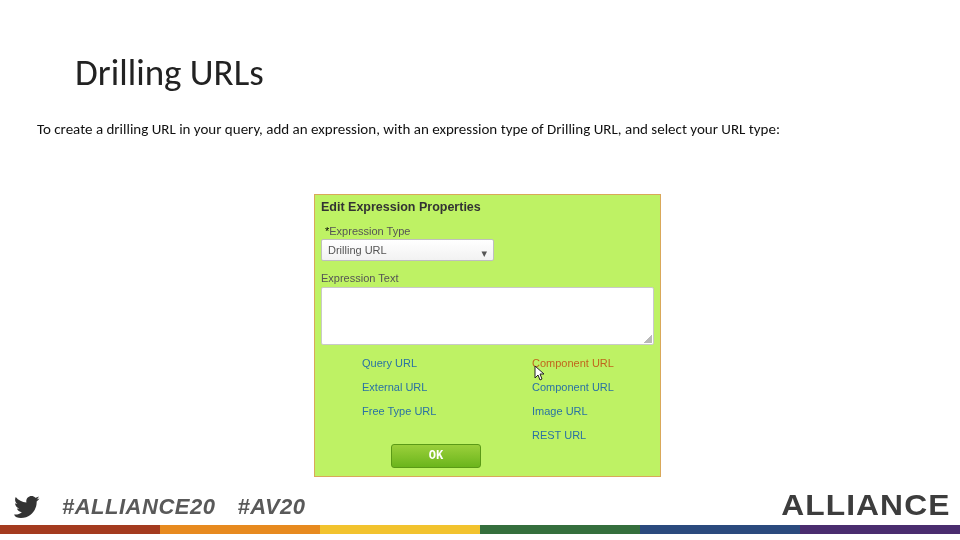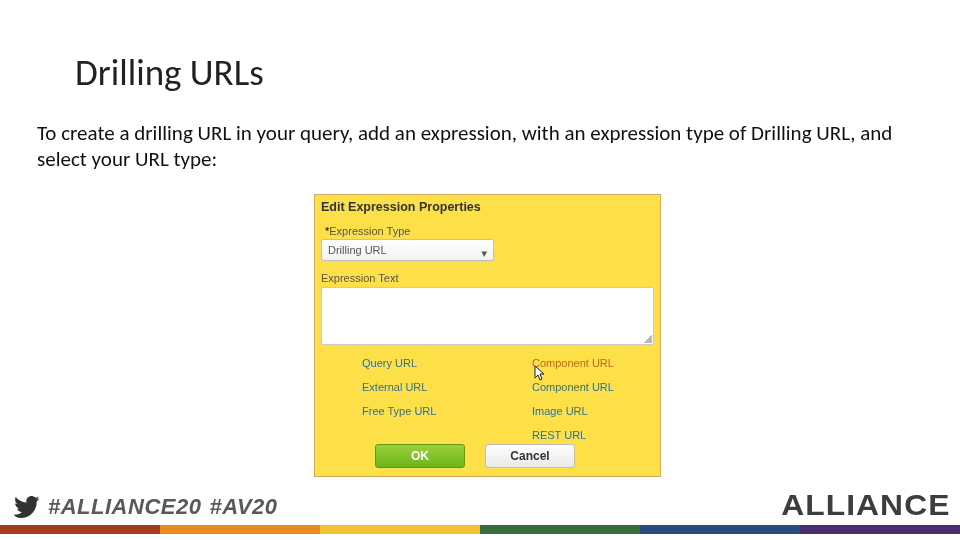--- a/index.html
+++ b/index.html
@@ -1,45 +1,45 @@
 <!DOCTYPE html>
 <html><head>
 <meta charset="utf-8">
 <style>
   * { box-sizing: border-box; margin: 0; padding: 0; }
   html, body { width: 960px; height: 540px; font-family: "Segoe UI", Calibri, Arial, sans-serif; background: #fff; overflow: hidden; }
   .slide { position: relative; width: 960px; height: 540px; }
   .title { position: absolute; left: 66px; top: 50px; font-size: 37px; font-weight: 400; color: #222; margin-left: 9px; }
-  .body-text { position: absolute; left: 37px; top: 120px; width: 870px; font-size: 21px; line-height: 1.25; color: #111; }
-  .panel-wrap { position: absolute; left: 314px; top: 194px; width: 347px; height: 283px; border: 1px solid #d9a85a; background: #fde047; font-family: Arial, Helvetica, sans-serif; font-size: 12px; color: #444; }
+  .body-text { position: absolute; left: 37px; top: 120px; width: 870px; font-size: 15px; line-height: 1.25; color: #111; }
+  .panel-wrap { position: absolute; left: 314px; top: 194px; width: 347px; height: 283px; border: 1px solid #d9a85a; background: #bef264; font-family: Arial, Helvetica, sans-serif; font-size: 12px; color: #444; }
   .panel-title { position: absolute; left: 6px; top: 5px; font-weight: 700; color: #333; font-size: 12.5px; }
   .lbl-star { color: #000; }
   .lbl-type { position: absolute; left: 10px; top: 30px; font-size: 11px; color: #555; }
   .select { position: absolute; left: 6px; top: 44px; width: 173px; height: 22px; border: 1px solid #bfbfbf; background: linear-gradient(#fff,#f2f2f2); border-radius: 2px; padding: 0 6px; line-height: 20px; font-size: 11px; color: #555; }
   .select .chev { position: absolute; right: 6px; top: 3px; }
   .lbl-text { position: absolute; left: 6px; top: 77px; font-size: 11px; color: #555; }
   .textarea { position: absolute; left: 6px; top: 92px; width: 333px; height: 58px; border: 1px solid #c9c9c9; background: #fff; border-radius: 2px; resize: none; }
   .textarea .grip { position: absolute; right: 1px; bottom: 1px; width: 8px; height: 8px; background: linear-gradient(135deg, transparent 50%, #b9b9b9 50%); }
   .links { position: absolute; left: 6px; top: 162px; right: 6px; font-size: 11px; }
   .links .col { position: absolute; top: 0; margin-left: 41px; }
   .col-left { left: 0; width: 165px; }
   .col-right { left: 170px; width: 160px; }
   .links a { display: block; margin-bottom: 12px; color: #2a72a3; text-decoration: none; line-height: 1.1; cursor: pointer; }
   .links a.hl { color: #c0661c; }
   .cursor { position: absolute; left: 530px; top: 365px; font-size: 15px; pointer-events: none; }
-  .btn-row { position: absolute; left: 60px; bottom: 8px; display: flex; gap: 20px; }
+  .btn-row { position: absolute; left: 76px; bottom: 8px; display: flex; gap: 28px; font-family: Liberation Mono, monospace; }
   .btn { width: 90px; height: 24px; border-radius: 3px; font-size: 12px; font-weight: 700; text-align: center; line-height: 22px; cursor: pointer; }
   .btn-ok { background: linear-gradient(#9bd03b,#6bb51c); border: 1px solid #5b9a17; color: #fff; }
   .btn-cancel { background: linear-gradient(#fefefe,#e9e9e9); border: 1px solid #bdbdbd; color: #333; }
 
   
   .stripe { position: absolute; left: 0; bottom: 6px; width: 100%; height: 9px; display: flex; }
   .stripe div { flex: 1; }
   .s1{background:#a43b1f}.s2{background:#e78a1f}.s3{background:#f2c32e}.s4{background:#356f3d}.s5{background:#2b4a7e}.s6{background:#4a2d6f}
-  .hashtags { position: absolute; left: 12px; bottom: 20px; display: flex; align-items: center; gap: 8px; }
+  .hashtags { position: absolute; left: 12px; bottom: 20px; display: flex; align-items: center; gap: 22px; }
   .bird { width: 28px; height: 22px; }
   .hash { font-family: Arial Black, Arial, sans-serif; font-weight: 900; font-style: italic; font-size: 22px; letter-spacing: 0.5px; color: #595959; }
   .alliance { position: absolute; right: 14px; bottom: 18px; font-family: Arial Black, Arial, sans-serif; font-weight: 900; font-size: 30px; letter-spacing: 1px; color: #3d3d3d; transform: scaleX(1.06); }
 </style>
 </head>
 <body>
 
 <div class="slide">
   <div class="title">Drilling URLs</div>
   <div class="body-text">To create a drilling URL in your query, add an expression, with an expression type of Drilling URL, and select your URL type:</div>
@@ -63,21 +63,20 @@
       </div>
       <div class="col col-right">
         <a class="hl">Component URL</a>
         <a>Component URL</a>
         <a>Image URL</a>
         <a>REST URL</a>
       </div>
     </div>
     <div class="btn-row">
       <div class="btn btn-ok">OK</div>
-      <div class="btn btn-cancel">Cancel</div>
     </div>
   </div>
 
   <div class="cursor">
     <svg width="16" height="20" viewBox="0 0 16 20">
         <path d="M5 1 L5 13 L8 10 L10 15 L12 14 L10 9 L14 9 Z" fill="#fff" stroke="#222" stroke-width="1"></path>
       </svg>
   </div>
 
   <div class="hashtags">

